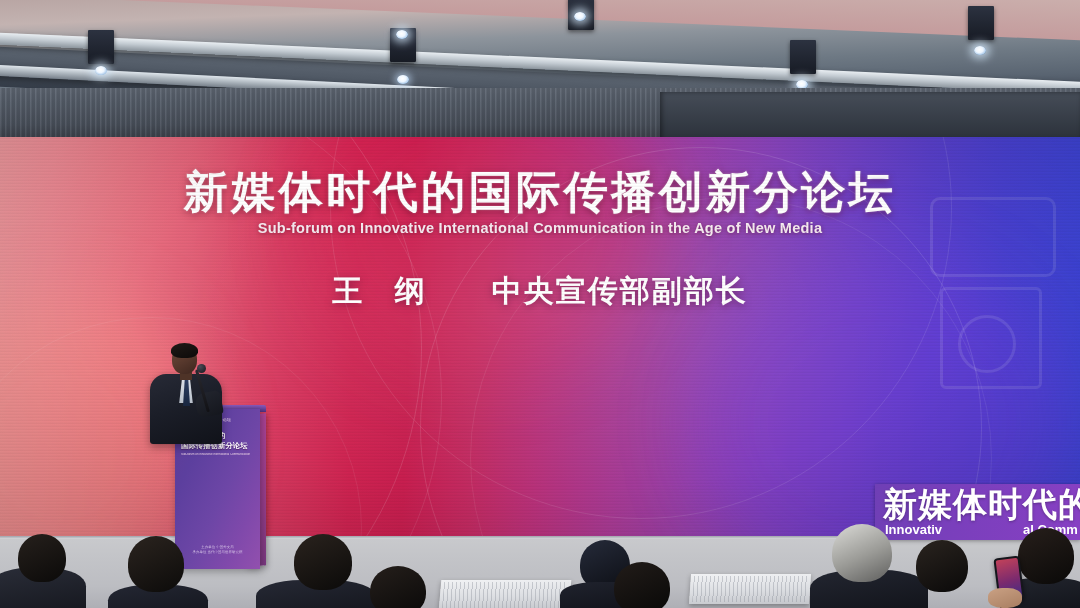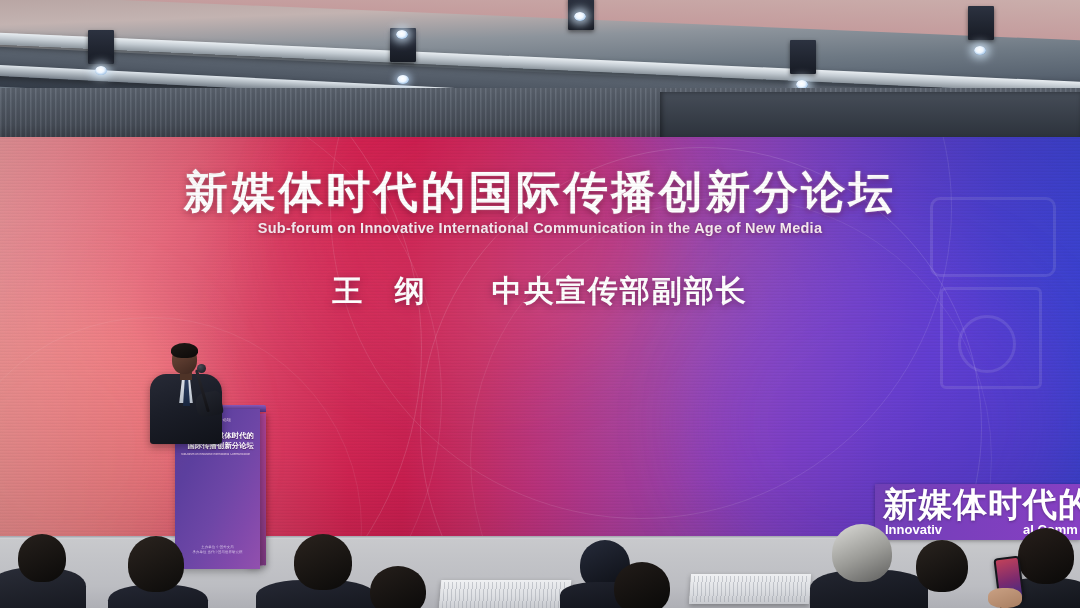--- a/index.html
+++ b/index.html
@@ -220,21 +220,20 @@
     font-size:4.2px;line-height:1.15;color:#f0d8e8;letter-spacing:.2px;
     white-space:nowrap;overflow:hidden;
     font-family:"DejaVu Sans",sans-serif;
   }
   .pod-title{
     position:absolute;left:6px;top:22px;right:6px;
     font-size:7.3px;line-height:1.35;font-weight:bold;color:#ffffff;
     letter-spacing:.1px;
     font-family:"DejaVu Sans",sans-serif;
     text-shadow:0 1px 1px rgba(60,0,40,.5);
-    text-align:right;
   }
   .pod-title-en{
     position:absolute;left:6px;top:44px;right:6px;
     font-size:2.9px;line-height:1.2;color:#e9cfe4;
     white-space:nowrap;overflow:hidden;
     font-family:"Liberation Sans",sans-serif;
   }
   .pod-foot{
     position:absolute;left:8px;bottom:14px;right:8px;
     font-size:3.4px;line-height:1.5;color:#d9c7e8;letter-spacing:.1px;

